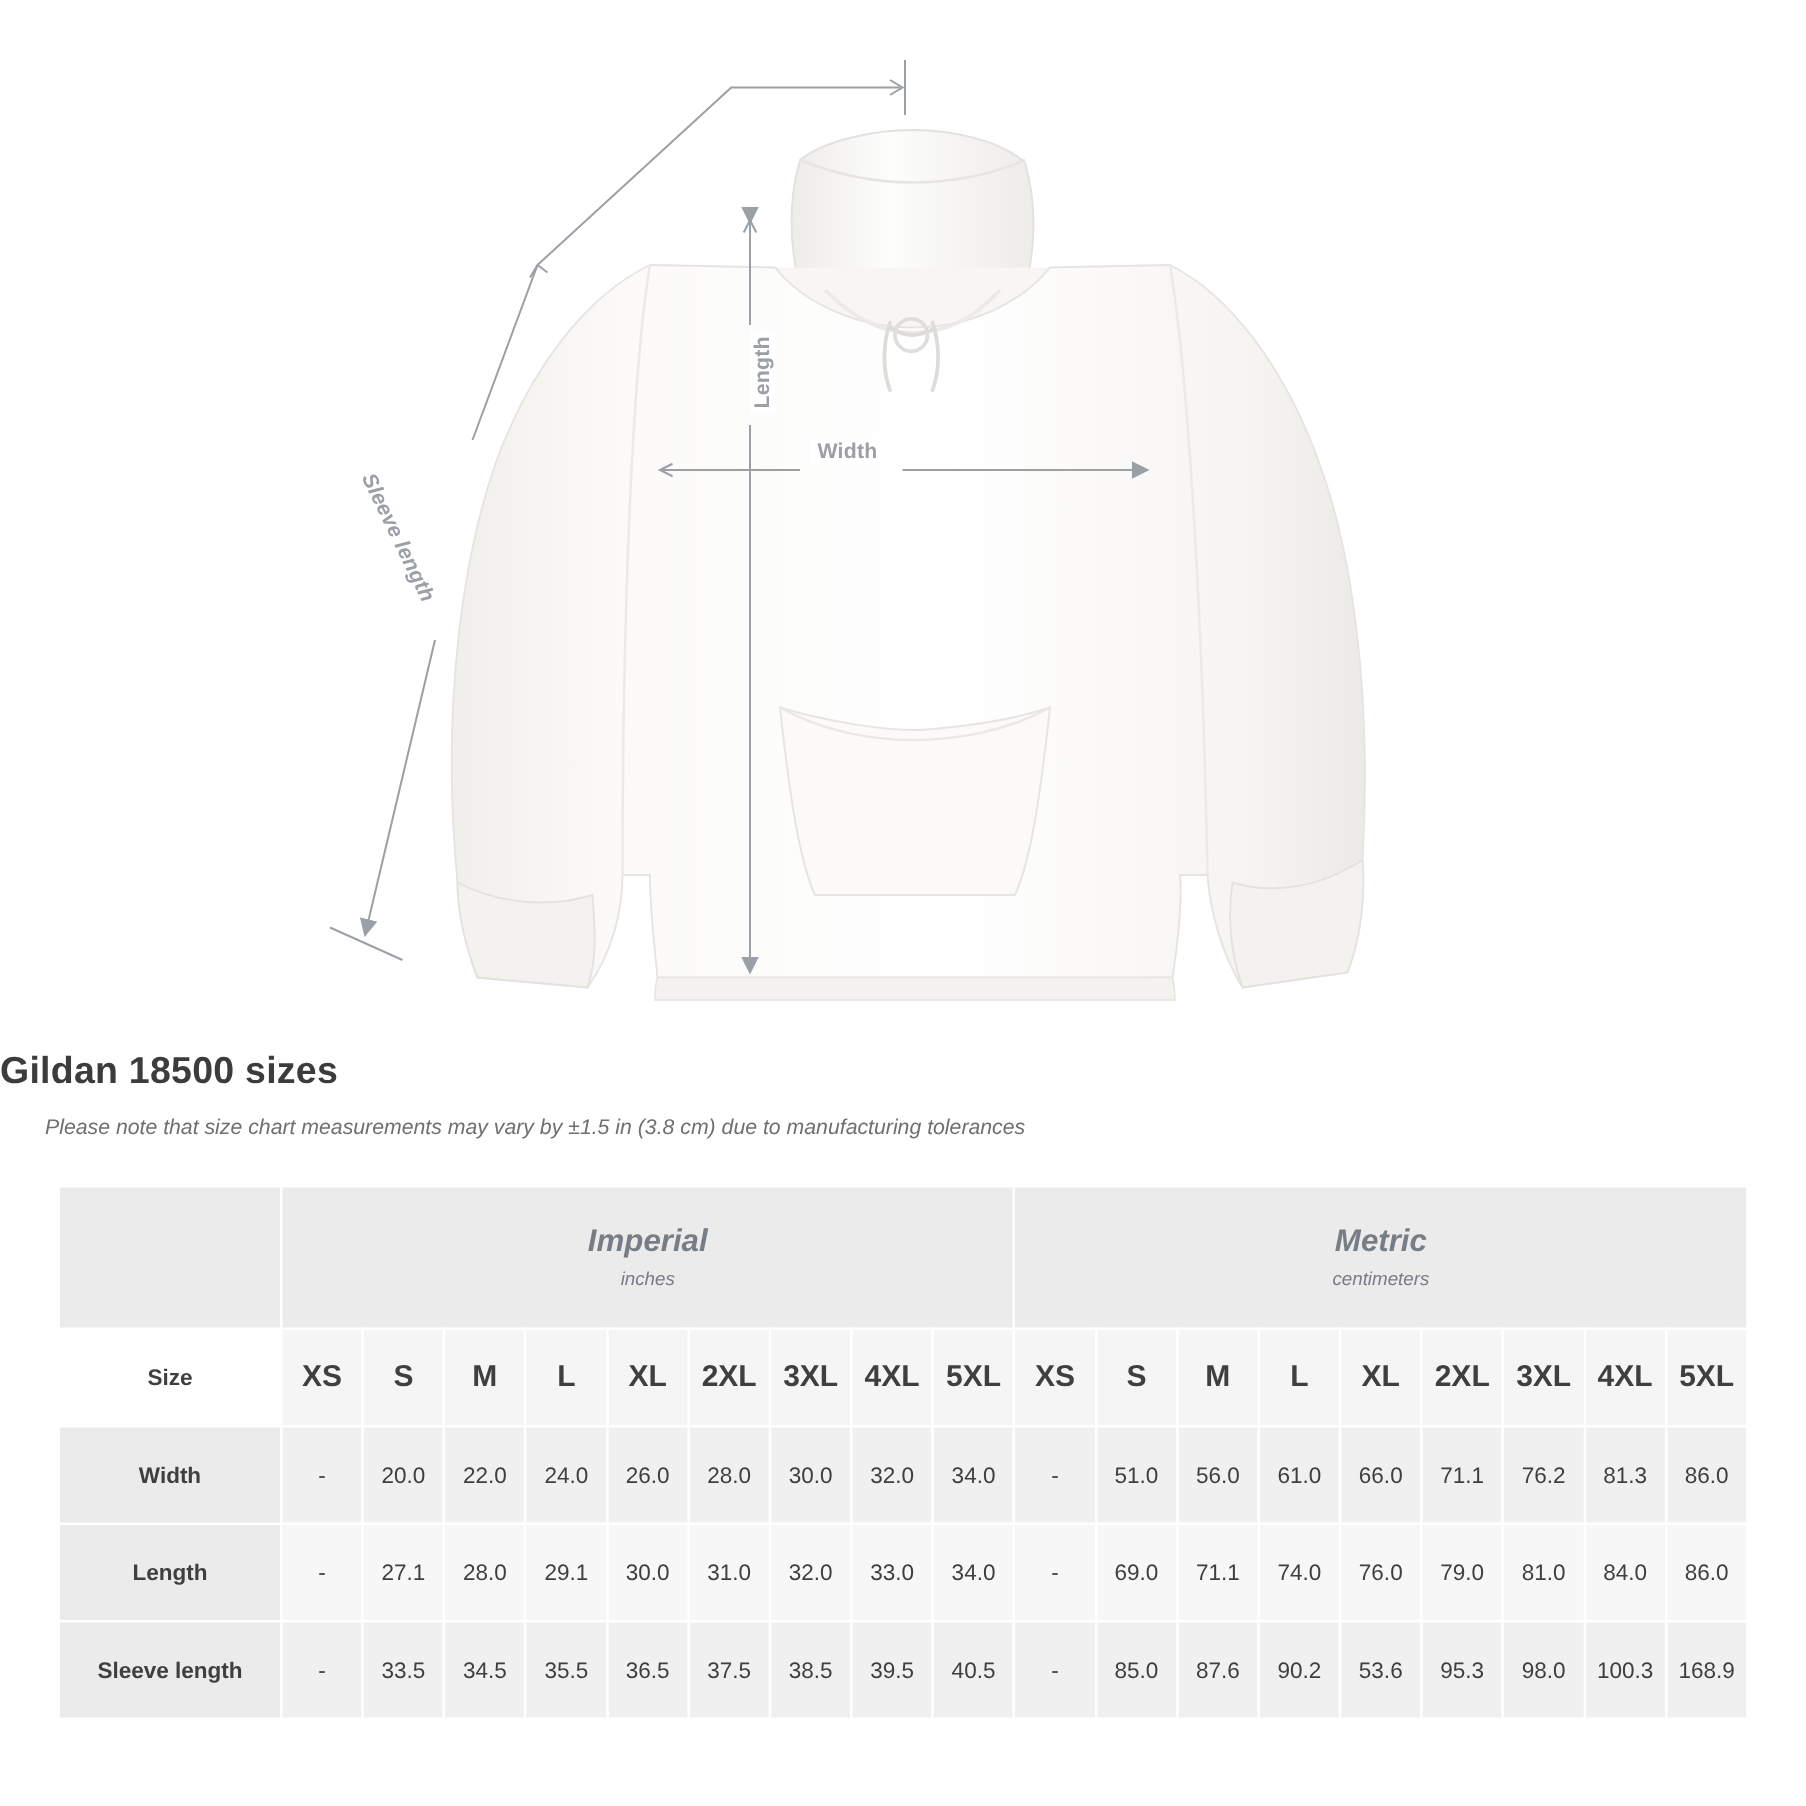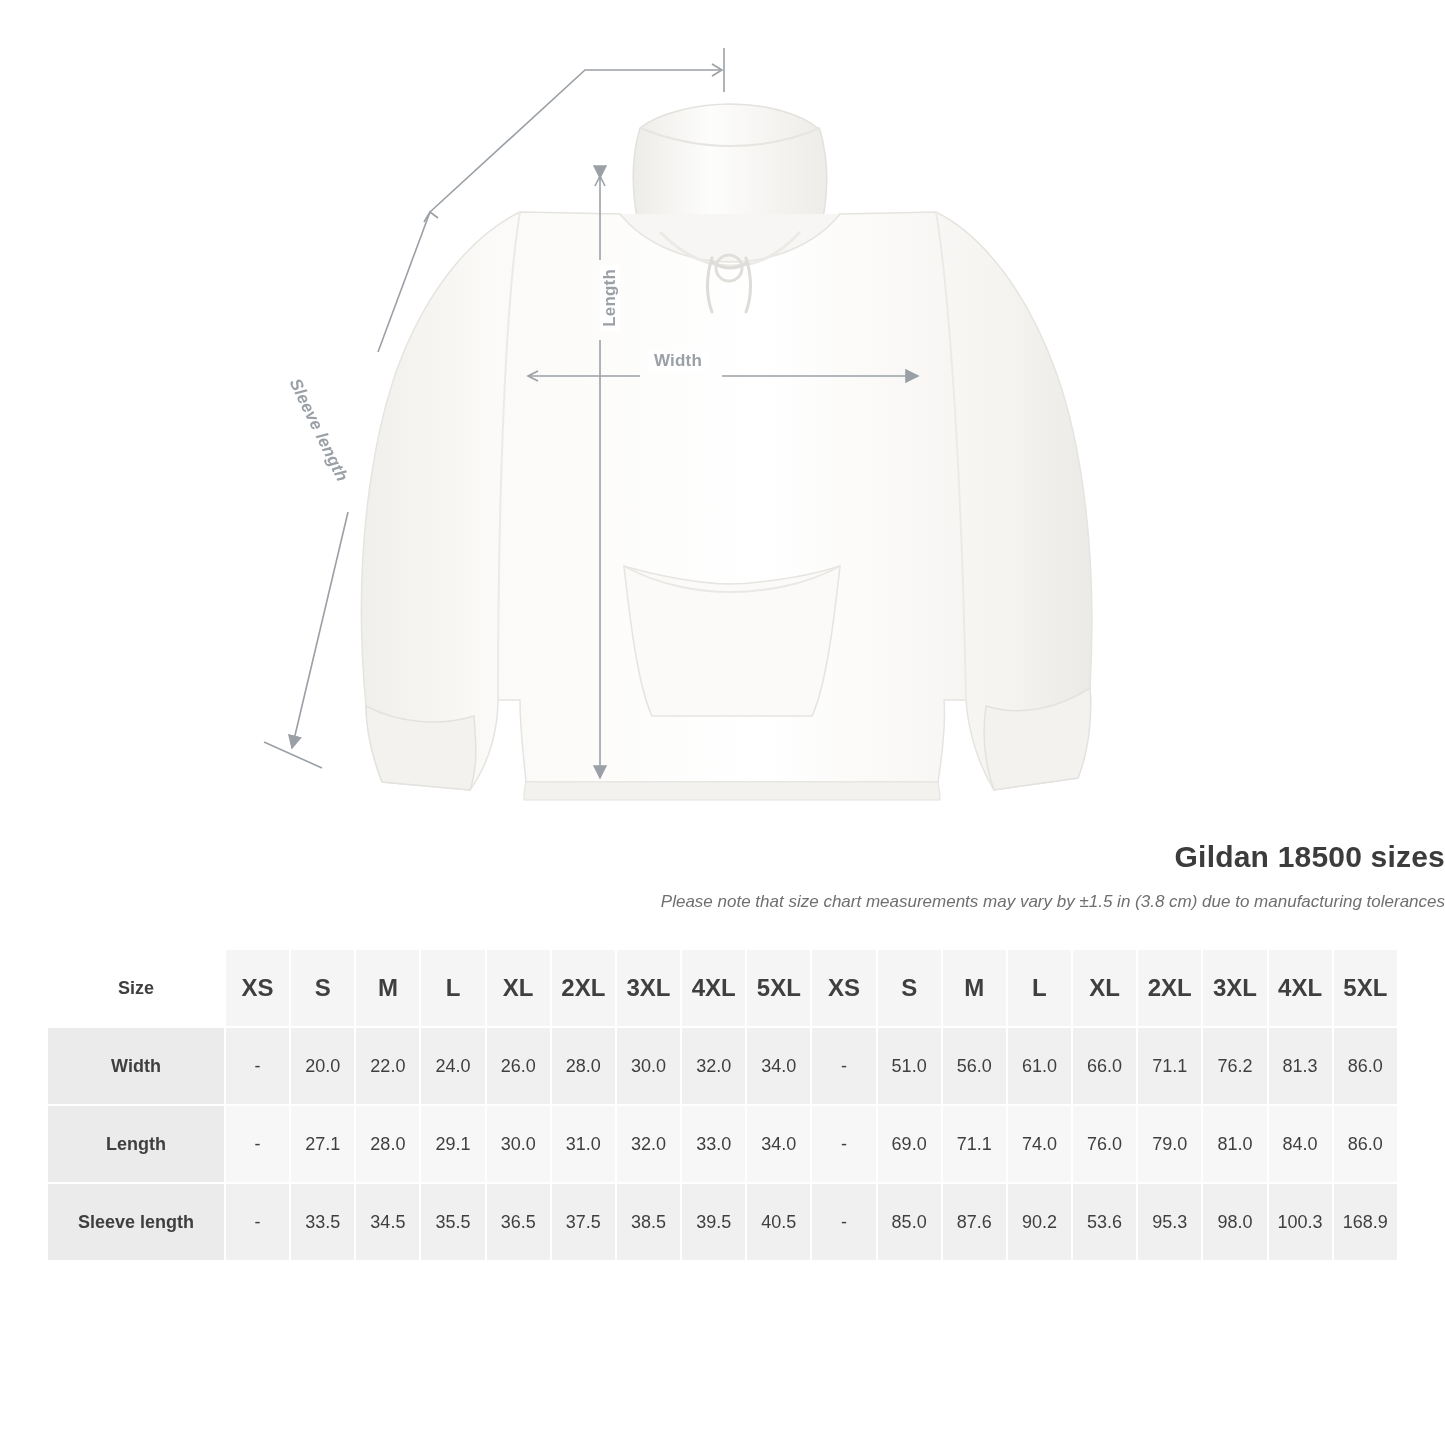--- a/index.html
+++ b/index.html
@@ -64,35 +64,36 @@
   svg#diagram-svg {
     position: absolute;
     left: 0;
     top: 0;
     width: 1445px;
     height: 830px;
   }
 
   
   #title-block {
-    text-align: right;
+    text-align: left;
     margin-top: 10px;
   }
   #chart-title {
     font-size: 30px;
     font-weight: bold;
     color: #3c3c3c;
     margin: 0;
     letter-spacing: 0.2px;
   }
   #chart-note {
     font-size: 17px;
     font-style: italic;
     color: #6f6f6f;
     margin: 18px 0 0 0;
+    padding-left: 36px;
   }
 
   
   #table-wrap {
     margin: 36px 46px 0 46px;
   }
   table {
     border-collapse: collapse;
     width: 100%;
     table-layout: fixed;
@@ -277,20 +278,31 @@
           <col class="colv">
           <col class="colv">
           <col class="colv">
           <col class="colv">
         <col class="colv">
           <col class="colv">
           <col class="colv">
           <col class="colv">
       </colgroup>
       <thead>
+        <tr>
+          <td class="corner"></td>
+          <td class="unit-head" colspan="9">
+            <span class="unit-name">Imperial</span>
+            <span class="unit-sub">inches</span>
+          </td>
+          <td class="unit-head" colspan="9">
+            <span class="unit-name">Metric</span>
+            <span class="unit-sub">centimeters</span>
+          </td>
+        </tr>
         <tr id="size-row">
           <th class="sizehdr">Size</th>
         <th class="sizecell">XS</th>
             <th class="sizecell">S</th>
             <th class="sizecell">M</th>
             <th class="sizecell">L</th>
             <th class="sizecell">XL</th>
             <th class="sizecell">2XL</th>
             <th class="sizecell">3XL</th>
             <th class="sizecell">4XL</th>

